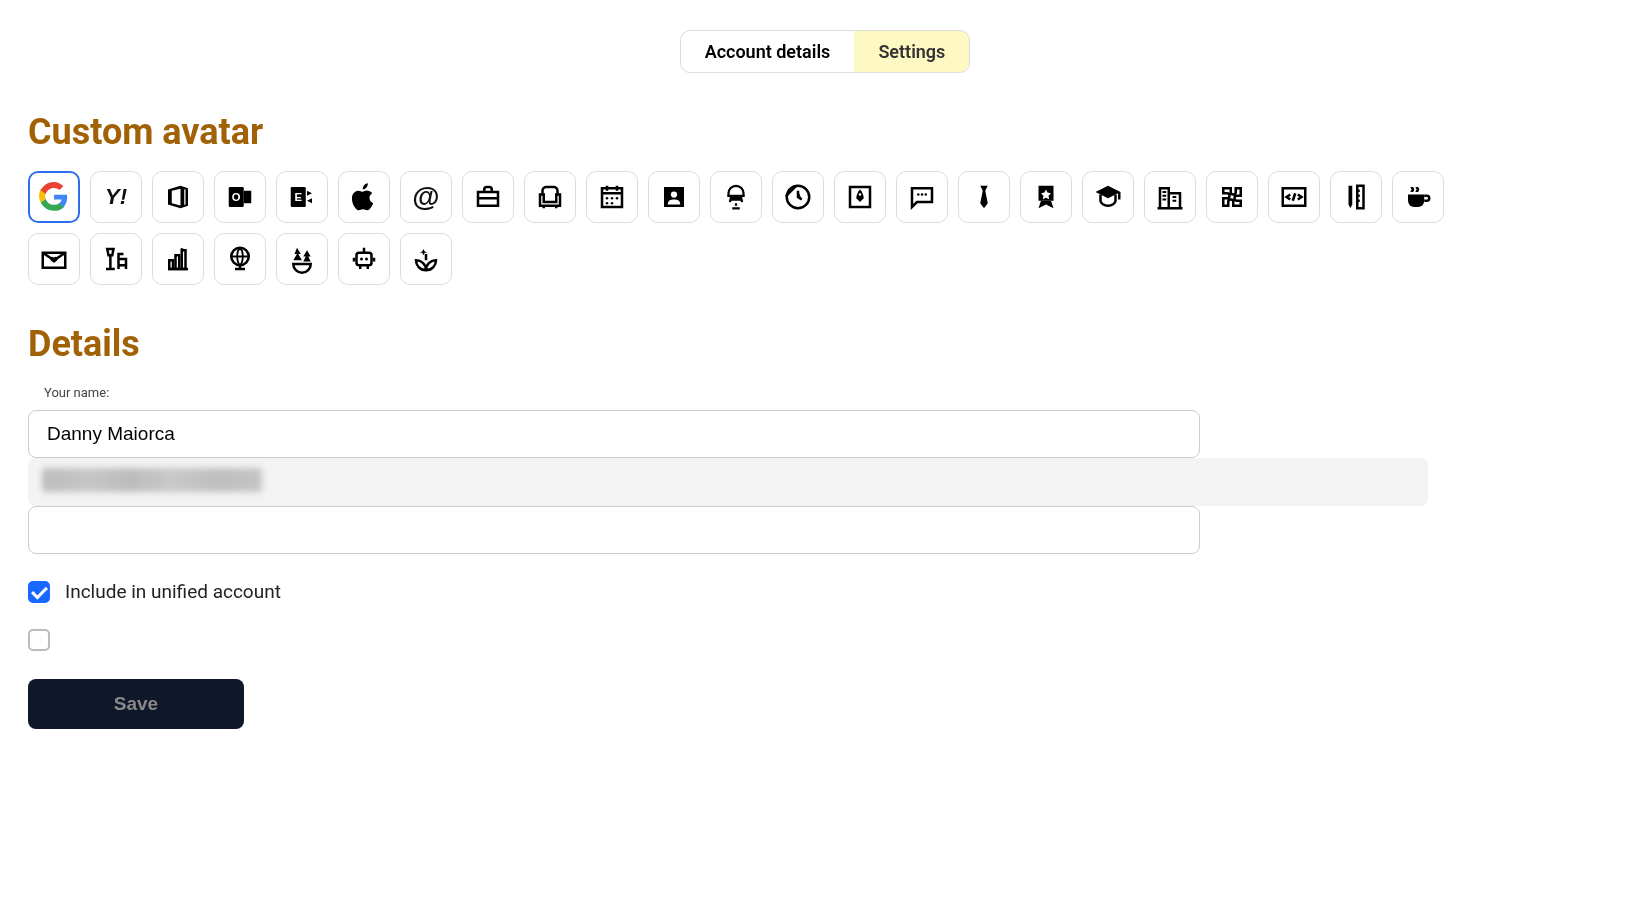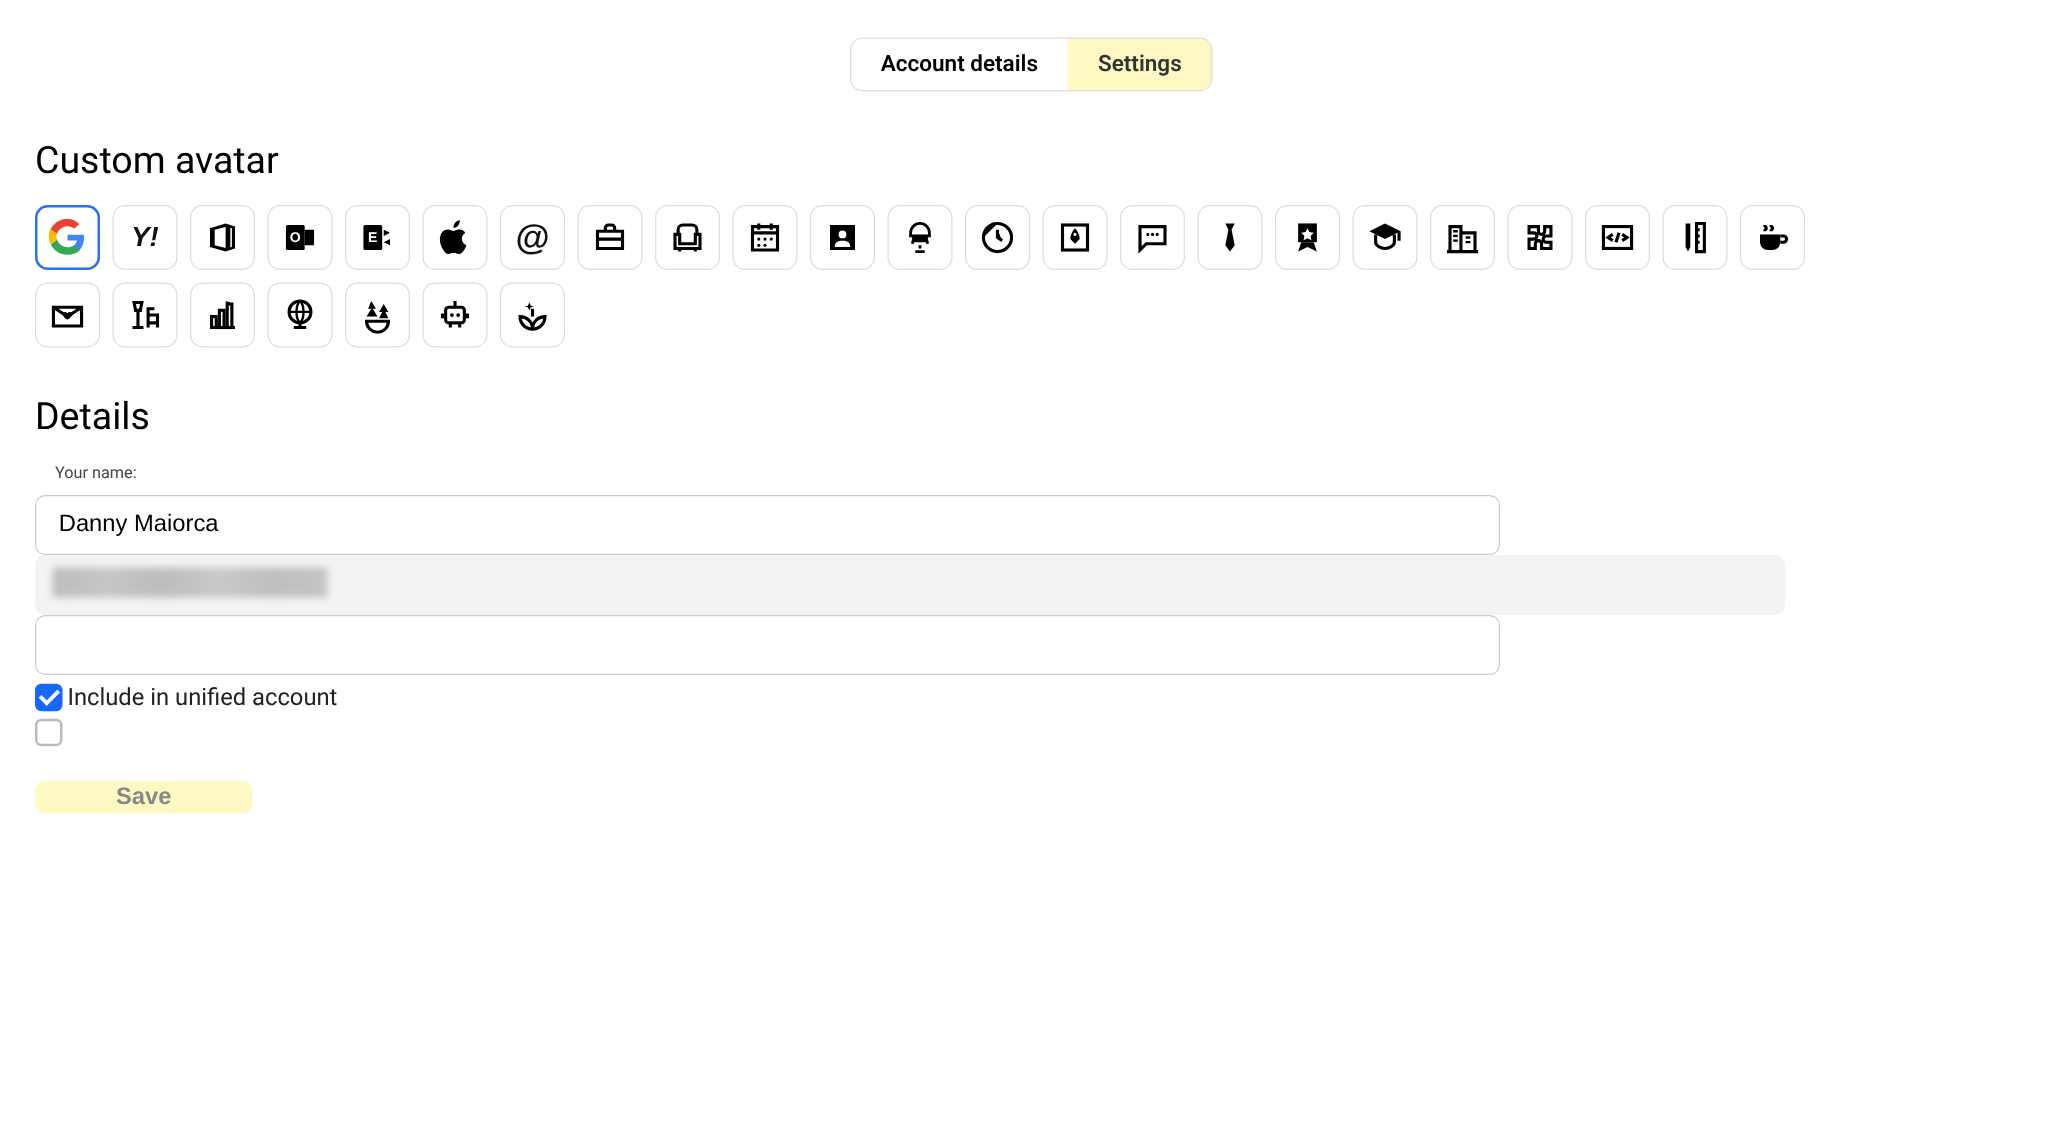--- a/index.html
+++ b/index.html
@@ -32,23 +32,23 @@
     background: #fef9c3;
   }
   .tab.active {
     background: #ffffff;
     color: #000;
   }
   .section {
     padding: 0 28px;
   }
   h2.section-title {
-    font-size: 30px;
-    font-weight: 400;
-    color: #000000;
+    font-size: 36px;
+    font-weight: 700;
+    color: #a16207;
     margin: 38px 0 18px 0;
   }
   .avatar-grid {
     display: flex;
     flex-wrap: wrap;
     gap: 10px;
     max-width: 1460px;
   }
   .avatar-tile {
     width: 52px;
@@ -95,23 +95,23 @@
   .email-blur {
     display: inline-block;
     width: 220px;
     height: 24px;
     background: linear-gradient(90deg,#bdbdbd 0%,#c6c6c6 20%,#bcbcbc 40%,#c9c9c9 60%,#bfbfbf 80%,#c4c4c4 100%);
     filter: blur(3px);
     border-radius: 3px;
   }
   .checkbox-row {
     display: flex;
-    align-items: center;
-    gap: 4px;
-    margin-top: 6px;
+    align-items: flex-end;
+    gap: 15px;
+    margin-top: 26px;
   }
   .cb {
     width: 22px;
     height: 22px;
     border: 2px solid #bbb;
     border-radius: 5px;
     display: flex;
     align-items: center;
     justify-content: center;
     cursor: pointer;
@@ -128,26 +128,26 @@
     border: solid #fff;
     border-width: 0 3px 3px 0;
     transform: rotate(45deg) translate(-1px,-1px);
   }
   .cb-label {
     font-size: 19px;
     color: #222;
   }
   .save-btn {
     margin-top: 28px;
-    width: 174px;
-    padding: 2px 0;
+    width: 216px;
+    padding: 14px 0;
     font-size: 19px;
     font-weight: 600;
     color: #888;
-    background: #fef9c3;
+    background: #0f172a;
     border: none;
     border-radius: 8px;
     cursor: pointer;
   }
 </style>
 </head>
 <body>
 
 <div class="tabs">
   <div class="tab-group">

